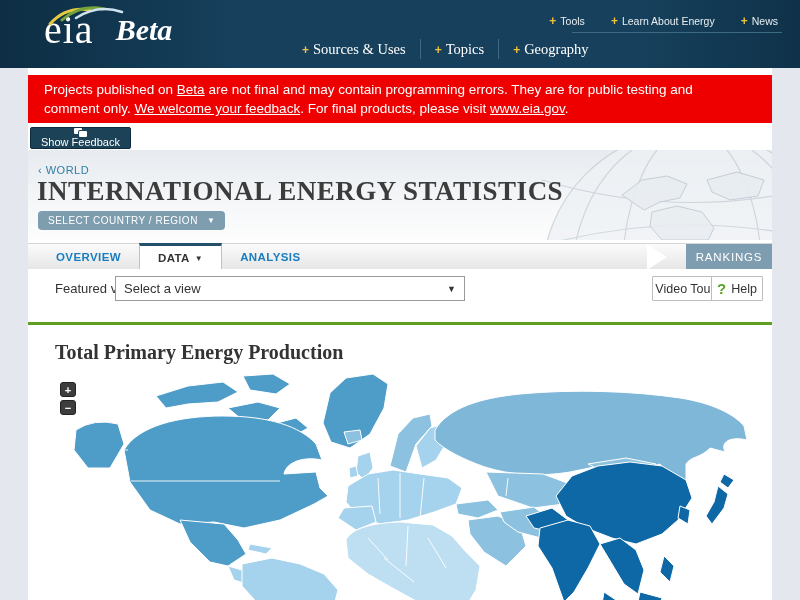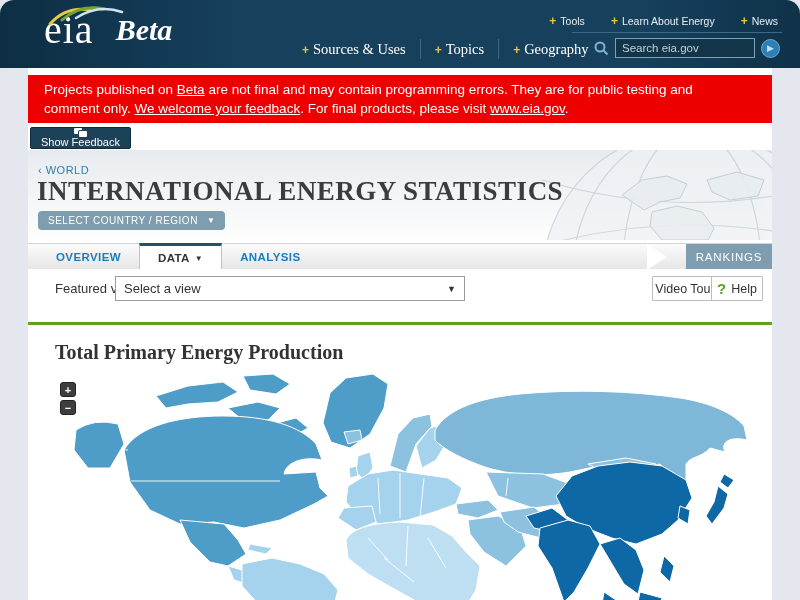--- a/index.html
+++ b/index.html
@@ -1,18 +1,18 @@
 <!DOCTYPE html>
 <html><head>
 <meta charset="utf-8">
 <style>
   * { margin:0; padding:0; box-sizing:border-box; }
   html,body { width:800px; height:600px; overflow:hidden; }
   body { font-family:"Liberation Sans", sans-serif; background:#e4e8ee; }
-  .page { position:relative; width:800px; height:600px; background:#e4e8ee; overflow:hidden;border-radius:14px; }
+  .page { position:relative; width:800px; height:600px; background:#e4e8ee; overflow:hidden; }
 
   
   .site-header { position:absolute; left:0; top:0; width:800px; height:68px;
     background:linear-gradient(90deg,#0d2e44 0%, #16405c 30%, #16405c 80%, #0f3249 100%); }
   .logo-wrap { position:absolute; left:44px; top:10px; display:flex; align-items:flex-end; }
   .logo-eia { font-family:"Liberation Serif", serif; color:#fff; font-size:40px; line-height:1; letter-spacing:1px; position:relative; }
   .logo-arcs { position:absolute; left:2px; top:-6px; }
   .logo-beta { font-family:"Liberation Serif", serif; font-style:italic; font-weight:bold; color:#fff; font-size:30px; margin-left:22px; padding-bottom:3px; }
   .main-nav { position:absolute; left:288px; top:38px; display:flex; align-items:center; height:22px; }
   .main-nav .nav-item { color:#fff; font-family:"Liberation Serif", serif; font-size:14.5px; padding:0 14px; cursor:pointer; white-space:nowrap; }
@@ -112,28 +112,20 @@
       <span class="nav-item"><span class="plus">+</span><span>Geography</span></span>
     </nav>
 
     <nav class="util-nav">
       <span class="nav-item"><span class="plus">+</span><span>Tools</span></span>
       <span class="nav-item"><span class="plus">+</span><span>Learn About Energy</span></span>
       <span class="nav-item"><span class="plus">+</span><span>News</span></span>
     </nav>
     <div class="util-divider"></div>
 
-    <div class="search-area">
-      <svg width="16" height="16" viewBox="0 0 16 16">
-        <circle cx="7" cy="7" r="4.5" fill="none" stroke="#7fb3cf" stroke-width="2"></circle>
-        <line x1="10.5" y1="10.5" x2="14.5" y2="14.5" stroke="#7fb3cf" stroke-width="2"></line>
-      </svg>
-      <input class="search-input" type="text" placeholder="Search eia.gov" style="">
-      <div class="go-btn">▶</div>
-    </div>
   </header>
 
   <div class="content">
 
     <div class="beta-banner">
       <span>Projects published on </span><a>Beta</a><span> are not final and may contain programming errors. They are for public testing and</span><br>
       <span>comment only. </span><a>We welcome your feedback</a><span>. For final products, please visit </span><a>www.eia.gov</a><span>.</span>
     </div>
 
     <div class="feedback-btn">

